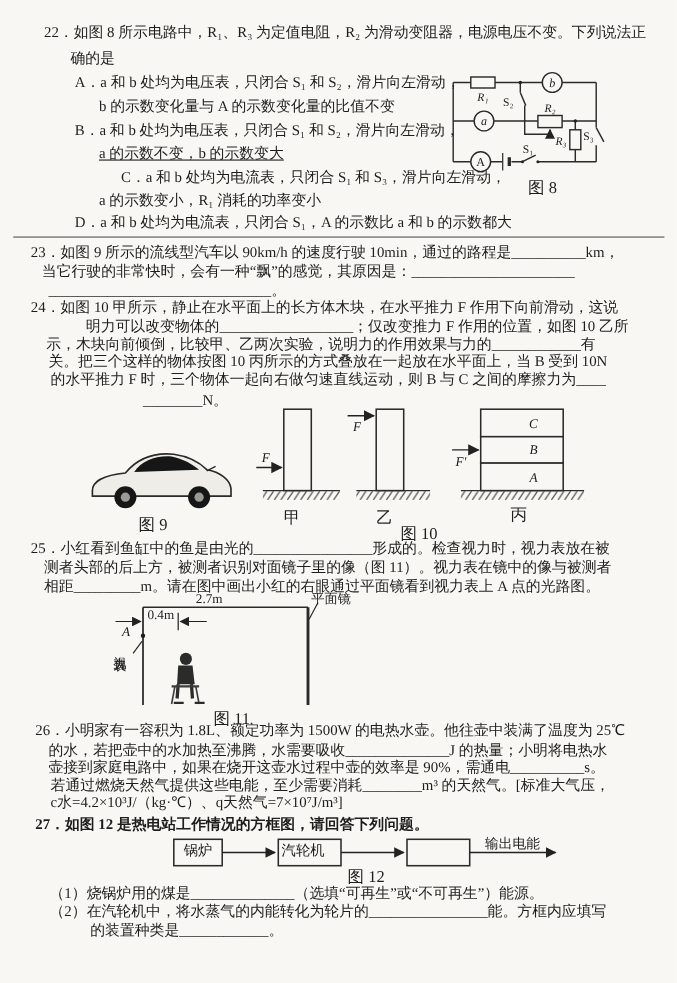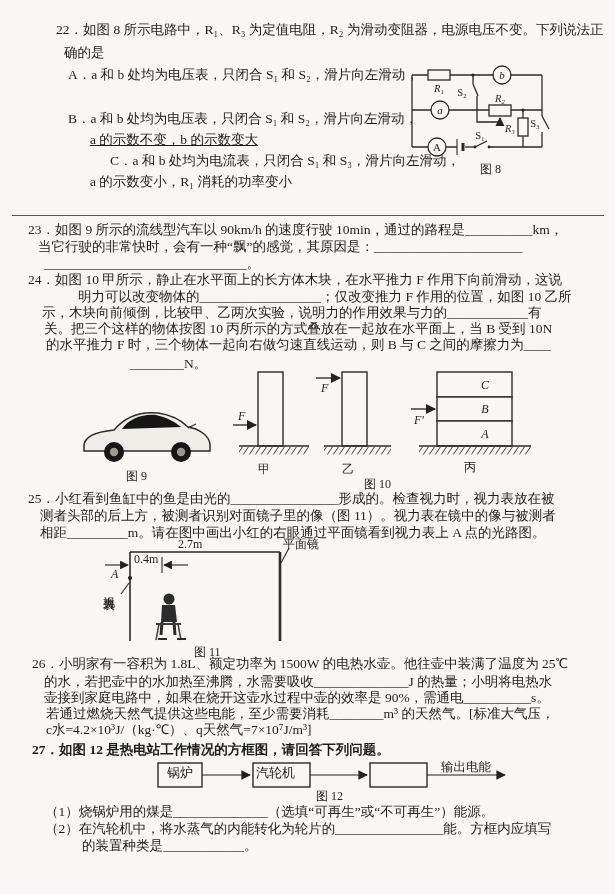--- a/index.html
+++ b/index.html
@@ -1,40 +1,42 @@
 <!DOCTYPE html>
 <html><head>
 <meta charset="utf-8">
 <style>
   html,body{margin:0;padding:0;}
   .page{position:relative;width:615px;height:894px;background:#f8f7f3;overflow:hidden;
         font-family:"Liberation Serif",serif;color:#1d1d1d;}
   .ln{position:absolute;white-space:pre;font-size:13.5px;line-height:17px;}
-  .cap{position:absolute;white-space:pre;font-size:12px;}
+  .cap{position:absolute;white-space:pre;font-size:15px;}
   .lbl{position:absolute;white-space:pre;font-size:12px;}
   .fig{position:absolute;}
   .vert{writing-mode:vertical-rl;text-orientation:upright;letter-spacing:1px;font-size:12px;}
   .it{font-style:italic;}
   .sep{position:absolute;border-top:1.5px solid #555;}
   .boxlbl{position:absolute;font-size:13px;text-align:center;white-space:pre;}
   svg{display:block;}
   svg text{font-family:"Liberation Serif",serif;fill:#1d1d1d;}
 </style>
 </head>
 <body>
 
 <div class="page">
 
-  <div class="ln" style="left:40px;top:21px;margin-left:16px;">22．如图 8 所示电路中，R₁、R₃ 为定值电阻，R₂ 为滑动变阻器，电源电压不变。下列说法正</div>
+  <div class="ln" style="left:40px;top:21px;">22．如图 8 所示电路中，R₁、R₃ 为定值电阻，R₂ 为滑动变阻器，电源电压不变。下列说法正</div>
   <div class="ln" style="left:64px;top:44px;">确的是</div>
   <div class="ln" style="left:68px;top:66px;">A．a 和 b 处均为电压表，只闭合 S₁ 和 S₂，滑片向左滑动，</div>
+  <div class="ln" style="left:90px;top:88px;">b 的示数变化量与 A 的示数变化量的比值不变</div>
   <div class="ln" style="left:68px;top:110px;">B．a 和 b 处均为电压表，只闭合 S₁ 和 S₂，滑片向左滑动，</div>
   <div class="ln" style="left:90px;top:131px;text-decoration:underline;">a 的示数不变，b 的示数变大</div>
   <div class="ln" style="left:68px;top:152px;margin-left:42px;">C．a 和 b 处均为电流表，只闭合 S₁ 和 S₃，滑片向左滑动，</div>
   <div class="ln" style="left:90px;top:173px;">a 的示数变小，R₁ 消耗的功率变小</div>
+  <div class="ln" style="left:68px;top:193px;">D．a 和 b 处均为电流表，只闭合 S₁，A 的示数比 a 和 b 的示数都大</div>
 
   <svg class="fig" style="left:405px;top:58px;" width="195" height="115" viewBox="0 0 195 115">
     <defs>
       <marker id="arr" viewBox="0 0 10 10" refX="9" refY="5" markerWidth="7" markerHeight="7" orient="auto-start-reverse">
         <path d="M0,0 L10,5 L0,10 z" fill="#222"></path>
       </marker>
     </defs>
     <g stroke="#2a2a2a" stroke-width="1.3" fill="none">
       <path d="M7,17 H137"></path>
       <path d="M7,17 V89"></path>

